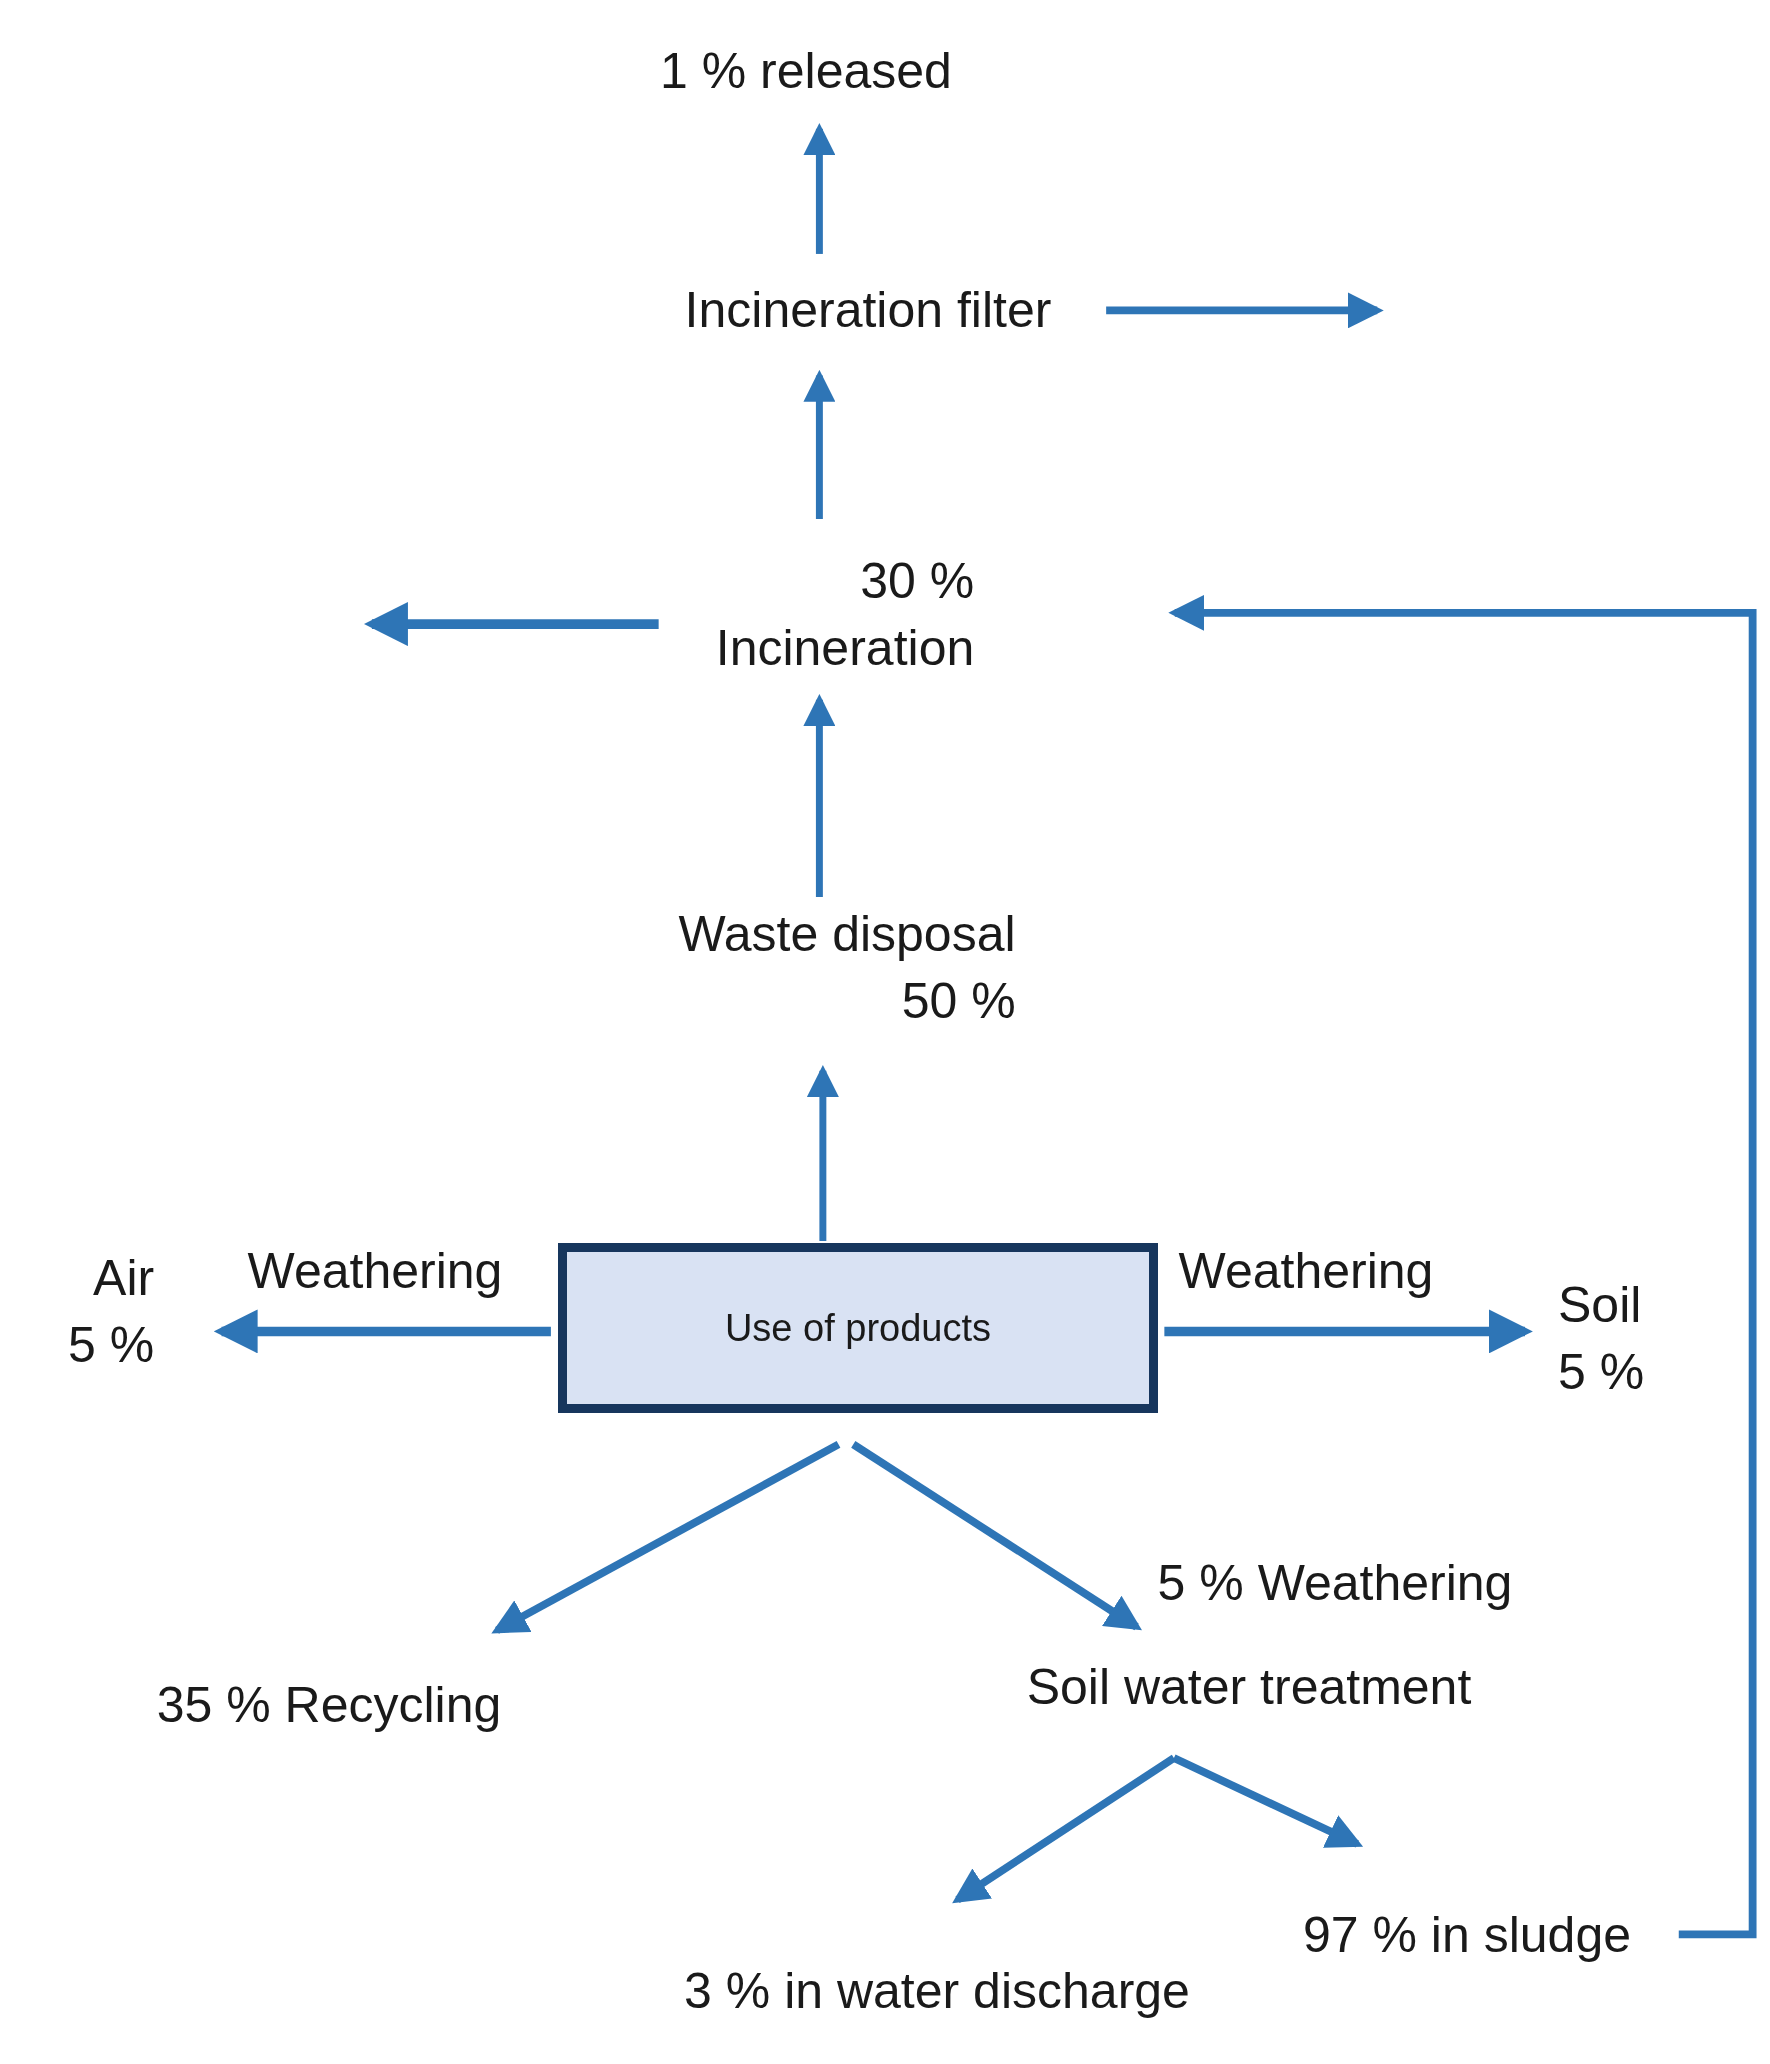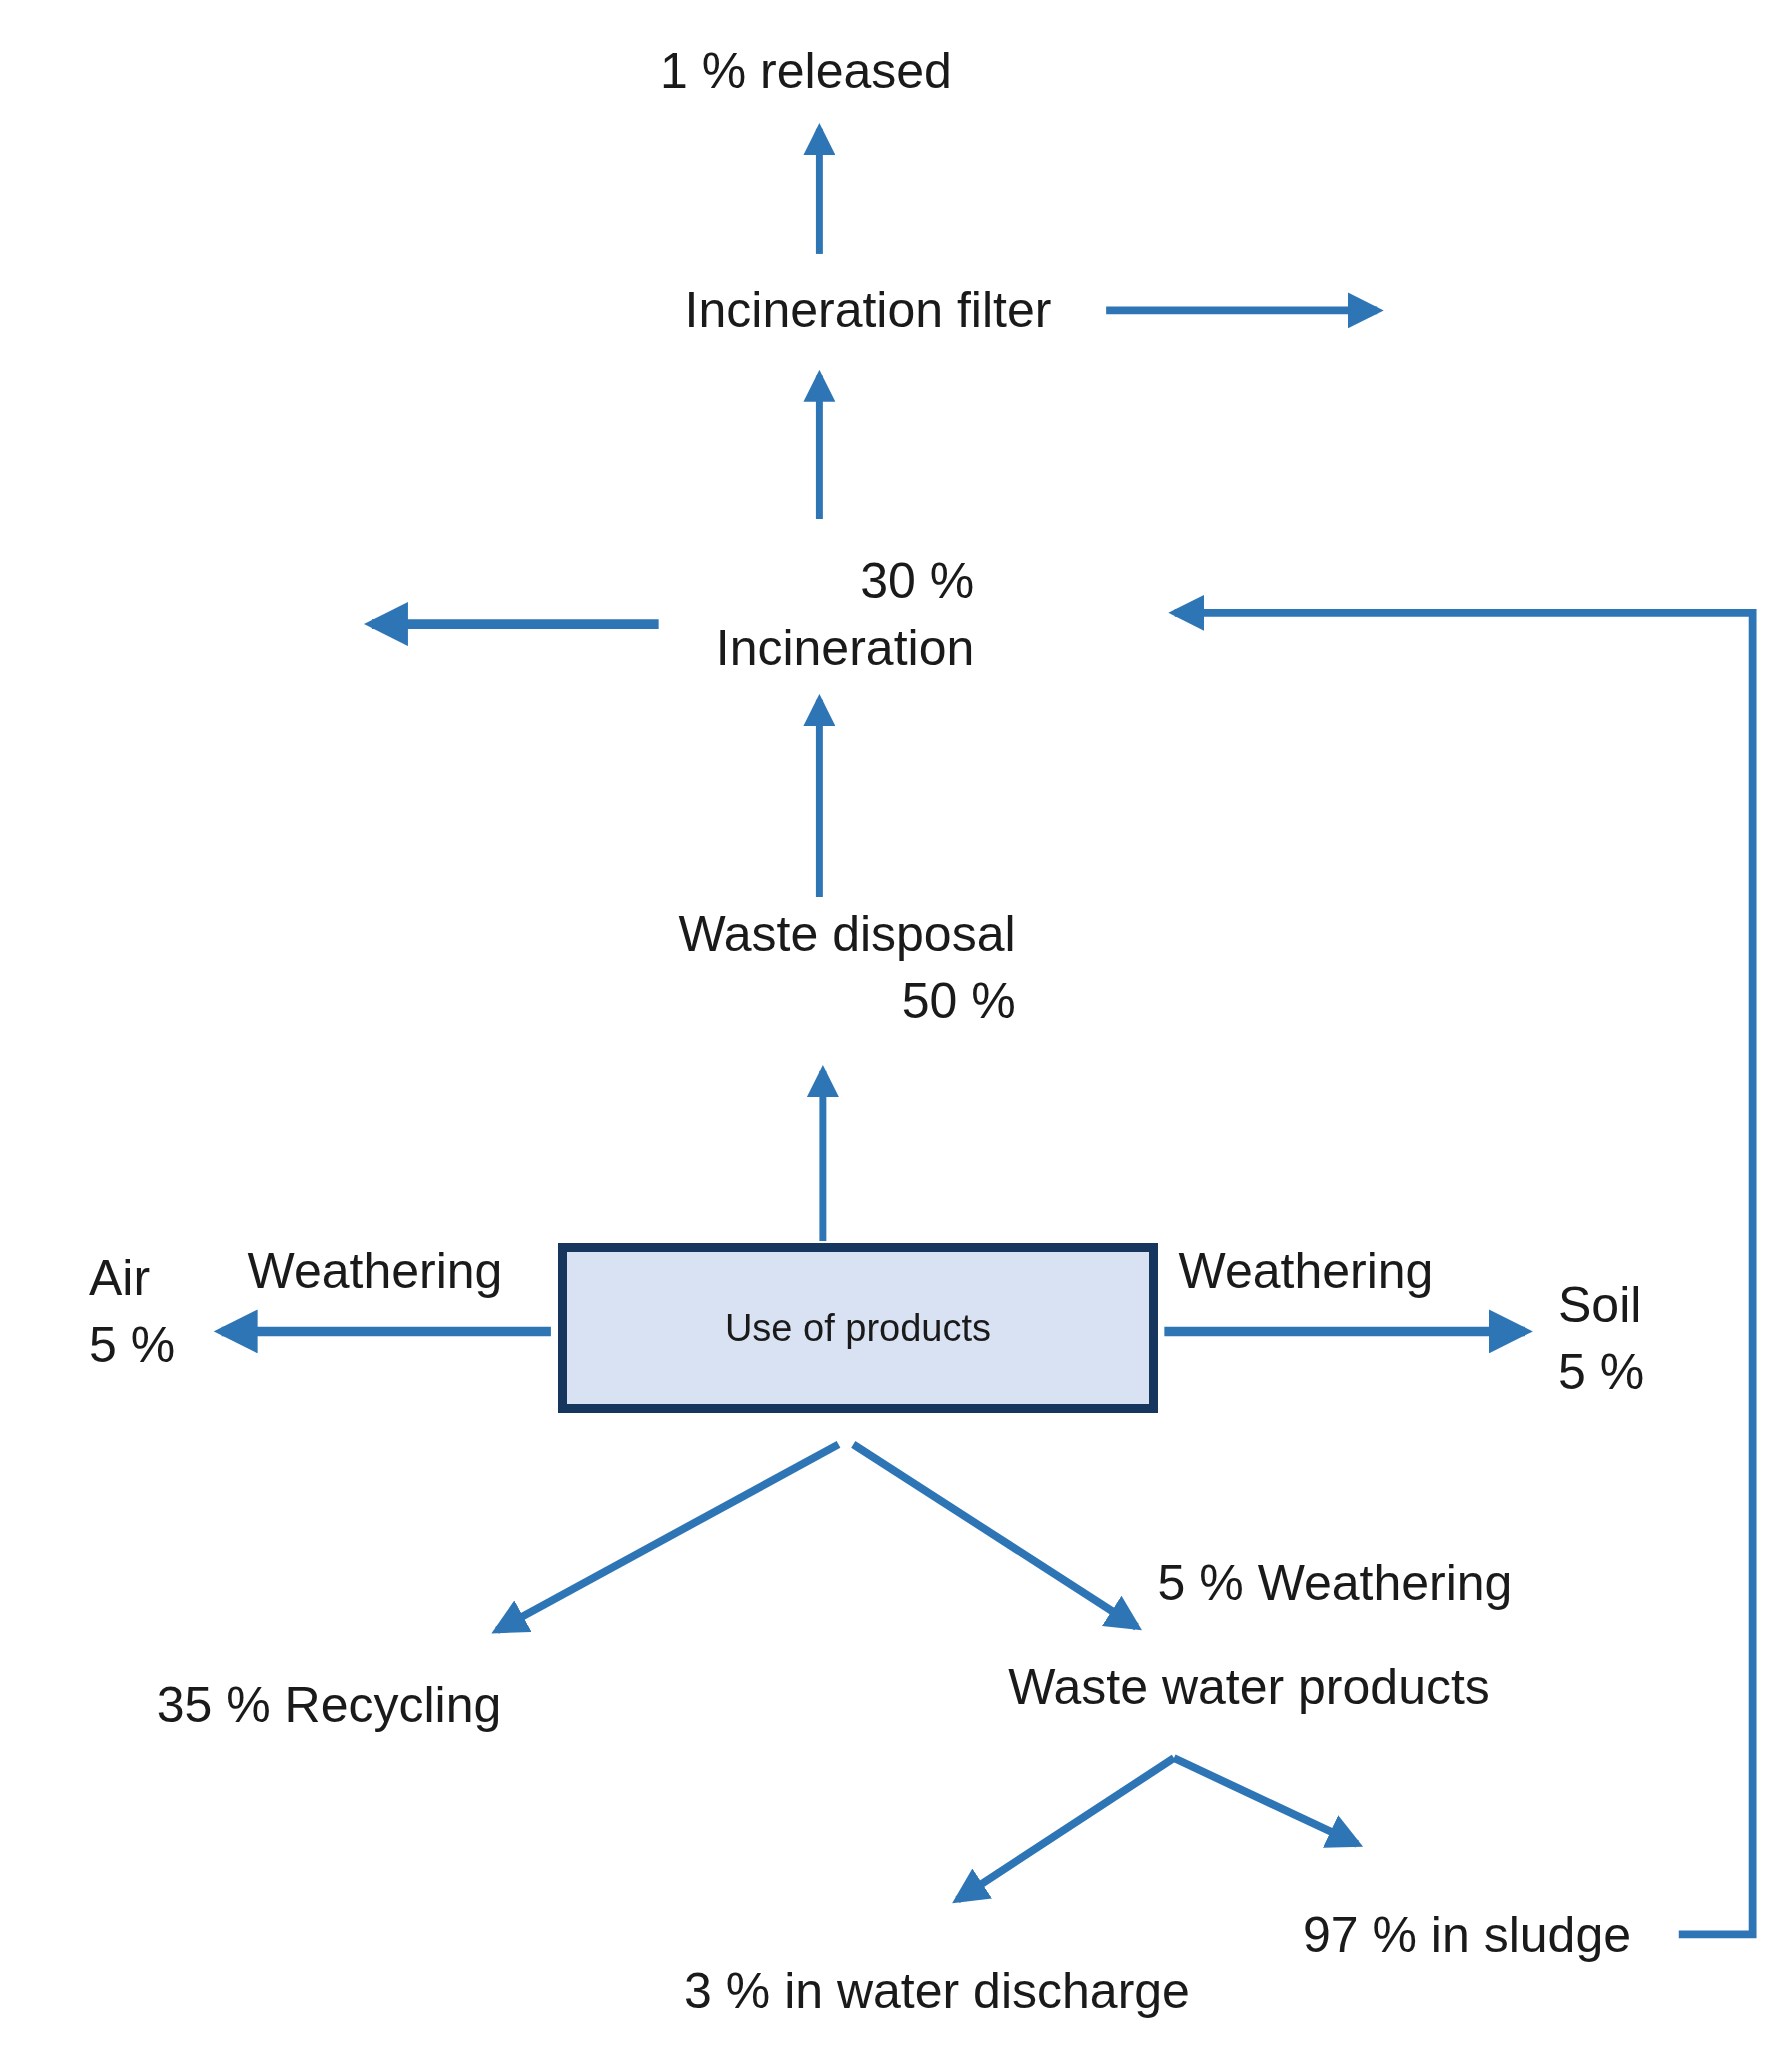--- a/index.html
+++ b/index.html
@@ -113,35 +113,35 @@
     <span class="ln">Waste disposal</span>
     <span class="ln">50 %</span>
   </div>
 
   <div class="box">
     <span>Use of products</span>
   </div>
 
   <div class="node" style="left:375px; top:1271px;">Weathering</div>
 
-  <div class="node left-align" style="left:89px; top:1311px;">
+  <div class="node left-align" style="left:68px; top:1311px;text-align:right;">
     <span class="ln">Air</span>
     <span class="ln">5 %</span>
   </div>
 
   <div class="node" style="left:1306px; top:1271px;">Weathering</div>
 
   <div class="node left-align" style="left:1558px; top:1338px;">
     <span class="ln">Soil</span>
     <span class="ln">5 %</span>
   </div>
 
   <div class="node" style="left:1335px; top:1583px;">5 % Weathering</div>
 
-  <div class="node" style="left:1249px; top:1687px;">Waste water products</div>
+  <div class="node" style="left:1249px; top:1687px;">Soil water treatment</div>
 
   <div class="node" style="left:329px; top:1705px;">35 % Recycling</div>
 
   <div class="node" style="left:1467px; top:1935px;">97 % in sludge</div>
 
   <div class="node" style="left:937px; top:1991px;">3 % in water discharge</div>
 
 </div>
 
 

